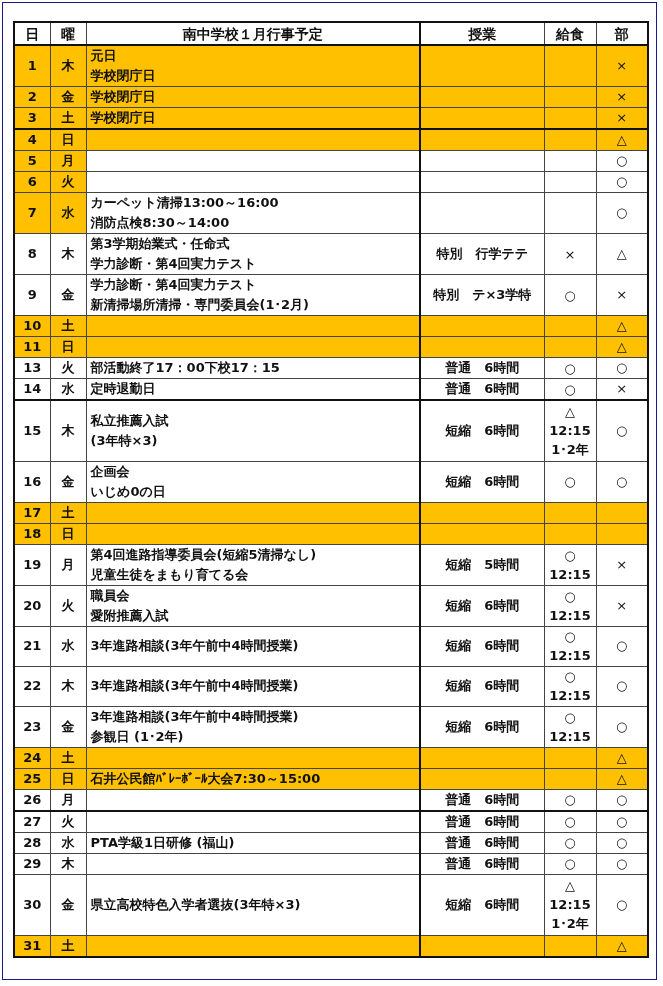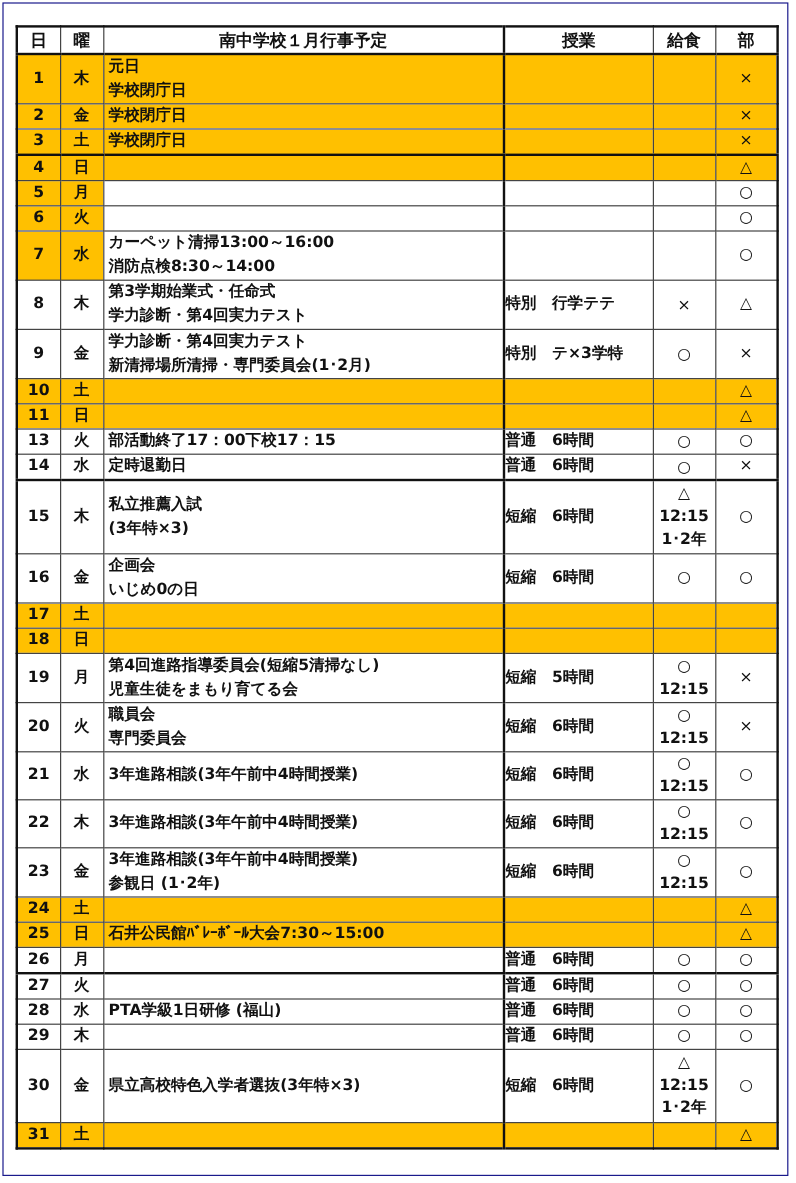--- a/index.html
+++ b/index.html
@@ -24,21 +24,21 @@
   table.sched th { font-size: 14px; text-align: center; height: 21px; background: #fff; }
   col.c-date { width: 36px; }
   col.c-day { width: 36px; }
   col.c-event { width: 334px; }
   col.c-class { width: 124px; }
   col.c-lunch { width: 52px; }
   col.c-club { width: 52px; }
   .c1, .c2 { text-align: center; }
   .c3 { text-align: left; padding-left: 4px !important; white-space: normal !important; }
   .c3 .ln { display: block; }
-  .c4 { border-left: 2px solid #111 !important; }
+  .c4 { text-align: center; border-left: 2px solid #111 !important; }
   .c5, .c6 { text-align: center; font-weight: normal; }
   .c5 .ln { display: block; line-height: 19px; font-weight: bold; }
   .c5 .sym { font-weight: normal; }
   td.hl { background: #FFC000; }
   th.c4 { border-left: 2px solid #111 !important; }
   tr.thick-bottom td { border-bottom: 2px solid #111; }
   tr.head th { border-bottom: 2px solid #111; }
 </style>
 </head>
 <body>
@@ -253,21 +253,21 @@
           <span class="ln sym">○</span>
           <span class="ln">12:15</span>
         </td>
         <td class="c6">×</td>
       </tr>
       <tr style="height: 40px;">
         <td class="c1">20</td>
         <td class="c2">火</td>
         <td class="c3">
           <span class="ln">職員会</span>
-          <span class="ln">専門委員会</span>
+          <span class="ln">愛附推薦入試</span>
         </td>
         <td class="c4">短縮　6時間</td>
         <td class="c5">
           <span class="ln sym">○</span>
           <span class="ln">12:15</span>
         </td>
         <td class="c6">×</td>
       </tr>
       <tr style="height: 40px;">
         <td class="c1">21</td>

